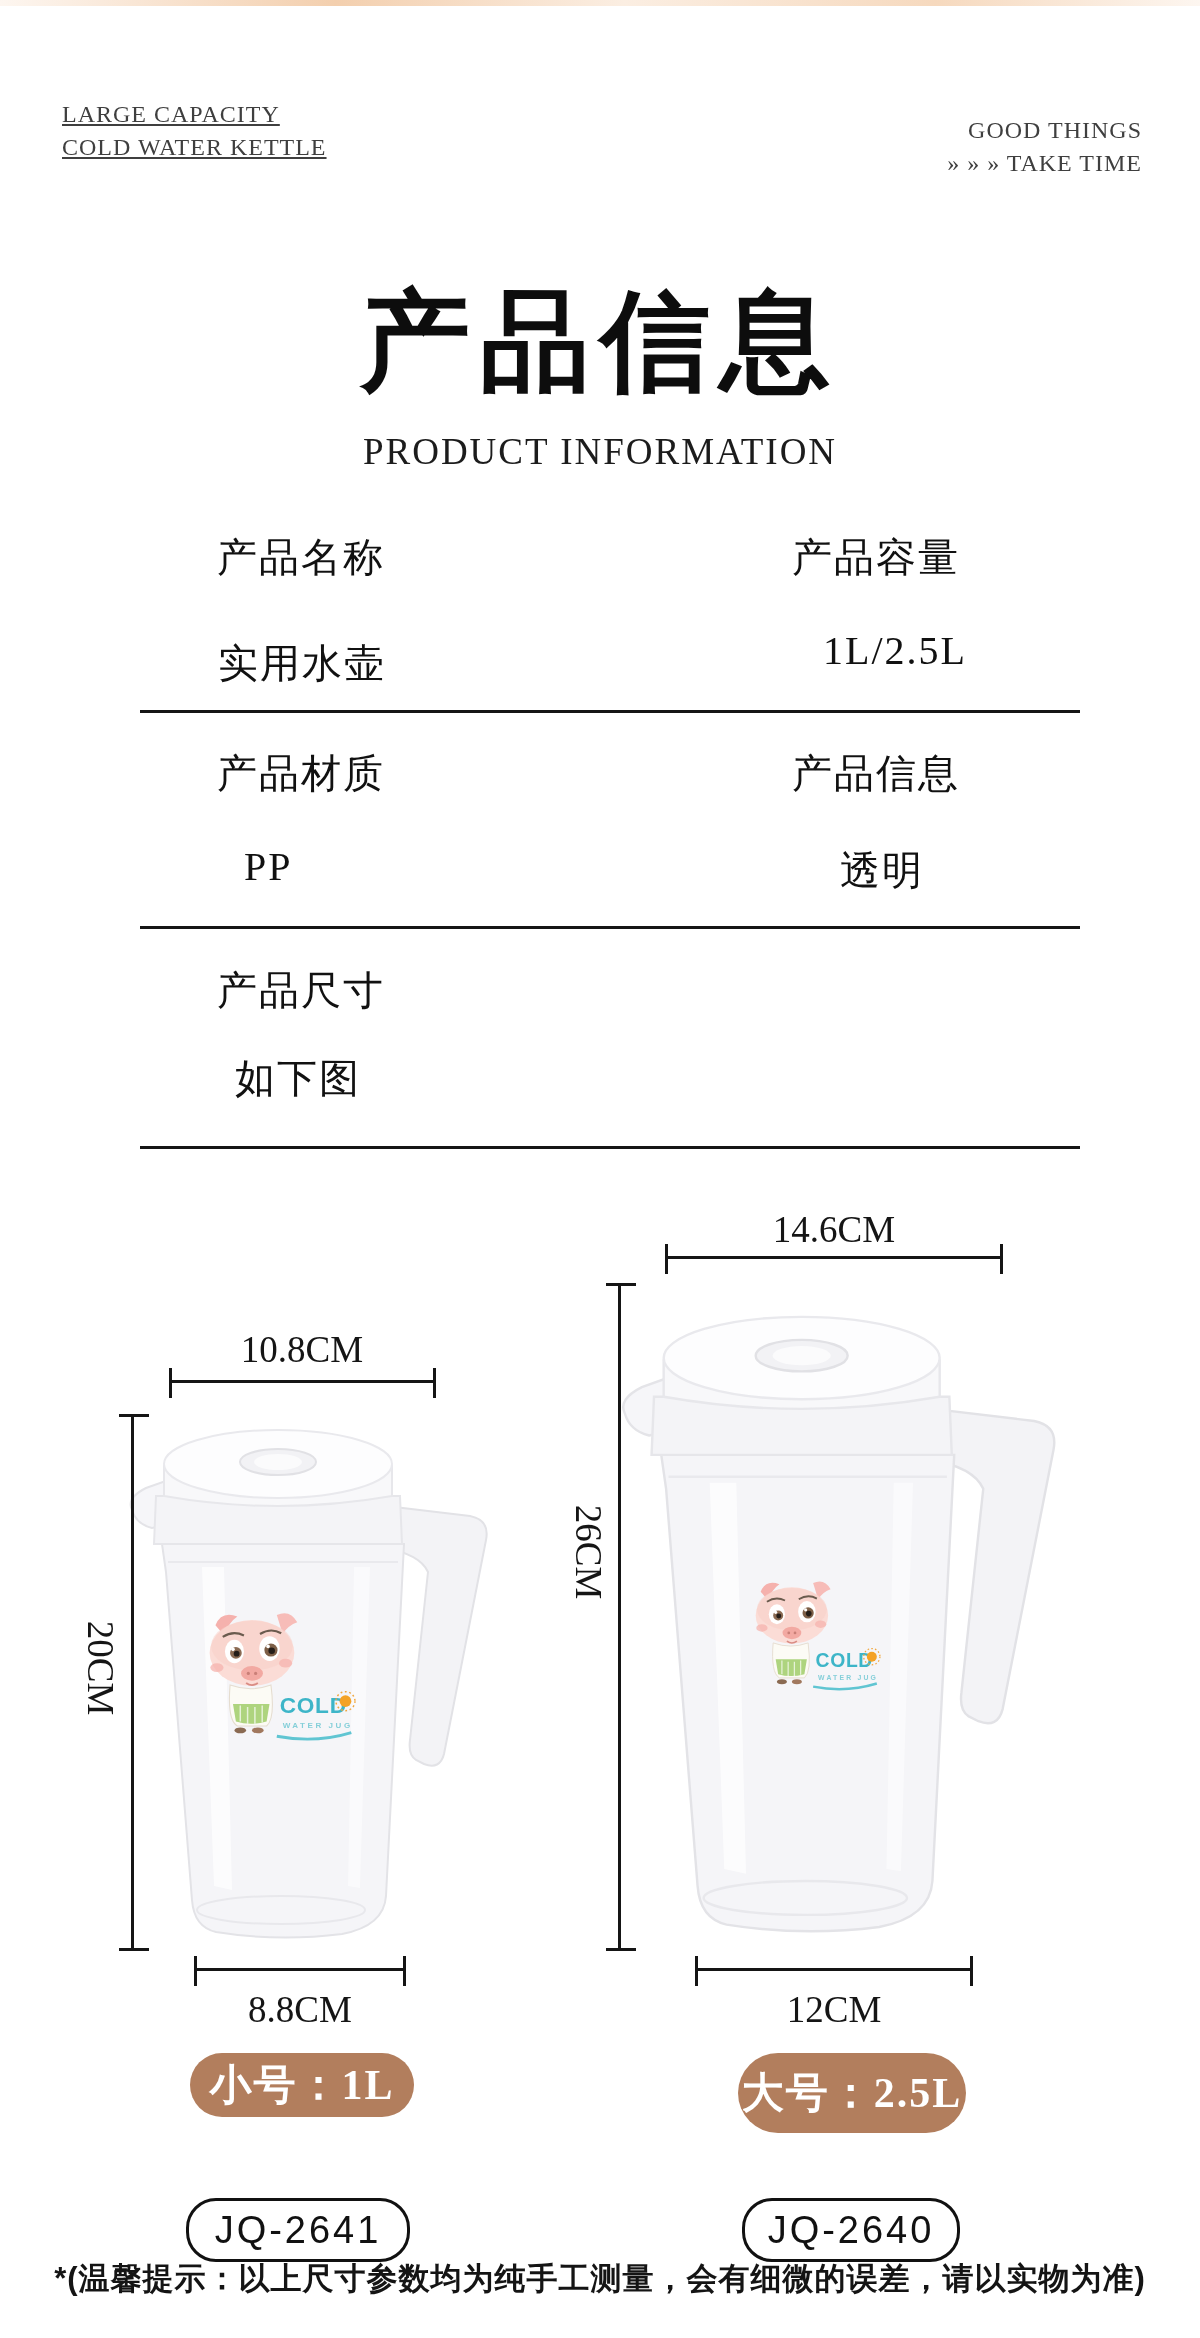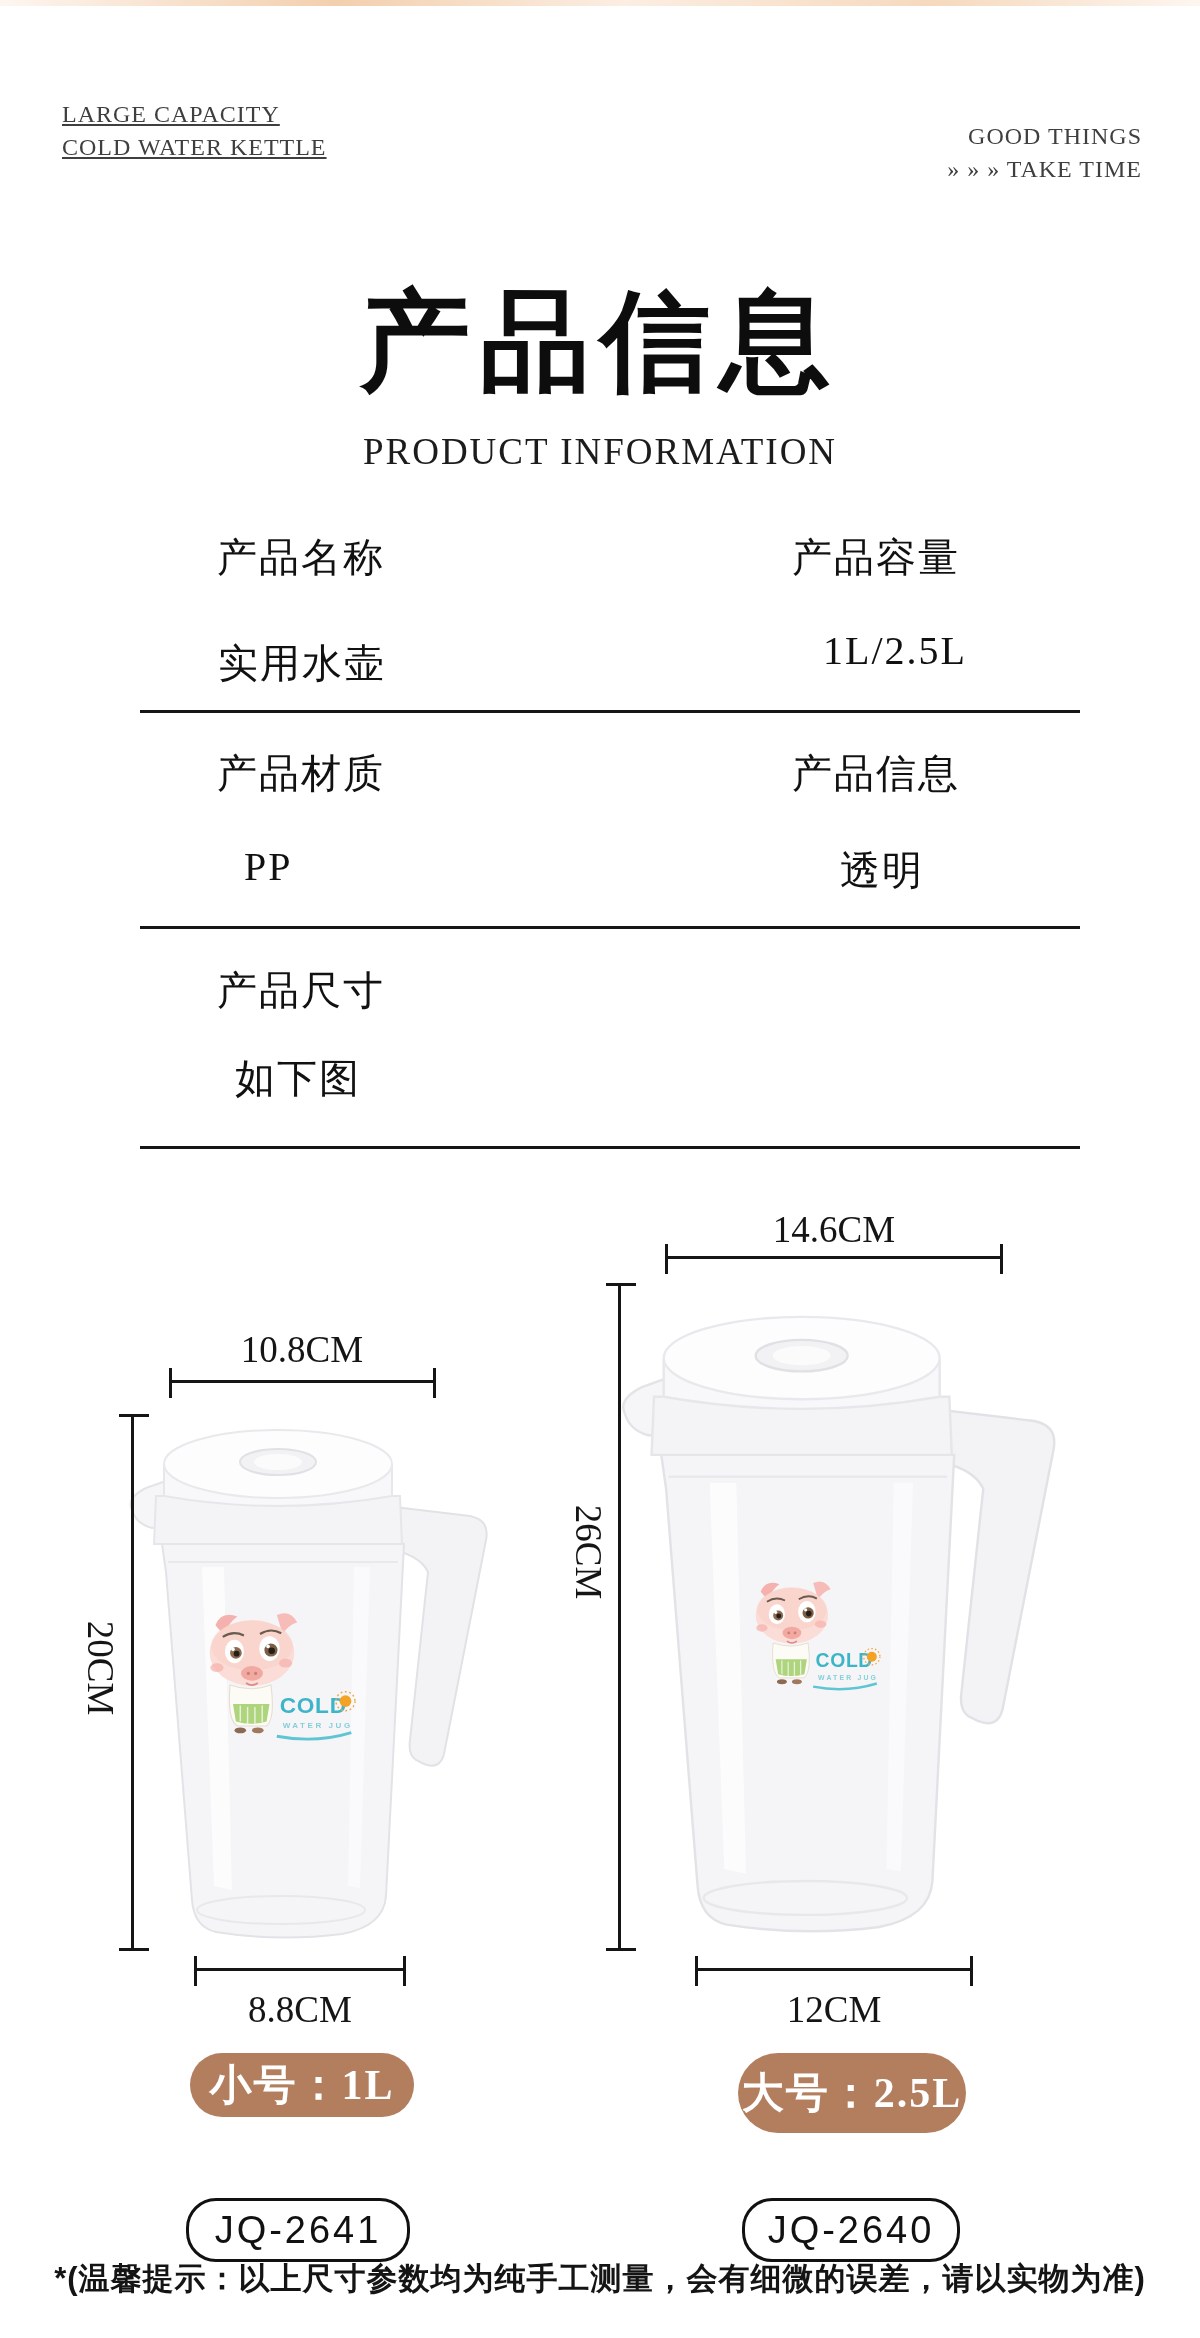--- a/index.html
+++ b/index.html
@@ -53,21 +53,21 @@
 <body>
 
 <div class="page">
 
   <div class="abs strip"></div>
 
   <div class="abs tagline" style="left:62px;top:98px;text-decoration:underline;">
     <div>LARGE CAPACITY</div>
     <div>COLD WATER KETTLE</div>
   </div>
-  <div class="abs tagline right" style="right:58px;top:120px;">
+  <div class="abs tagline right" style="right:58px;top:114px;">
     <div>GOOD THINGS</div>
     <div>» » » TAKE TIME</div>
   </div>
 
   <div class="abs title-zh">产品信息</div>
   <div class="abs title-en">PRODUCT INFORMATION</div>
 
   <div class="abs cell" style="left:217px;top:530px;">产品名称</div>
   <div class="abs cell" style="left:792px;top:530px;">产品容量</div>
   <div class="abs cell" style="left:218px;top:636px;">实用水壶</div>

